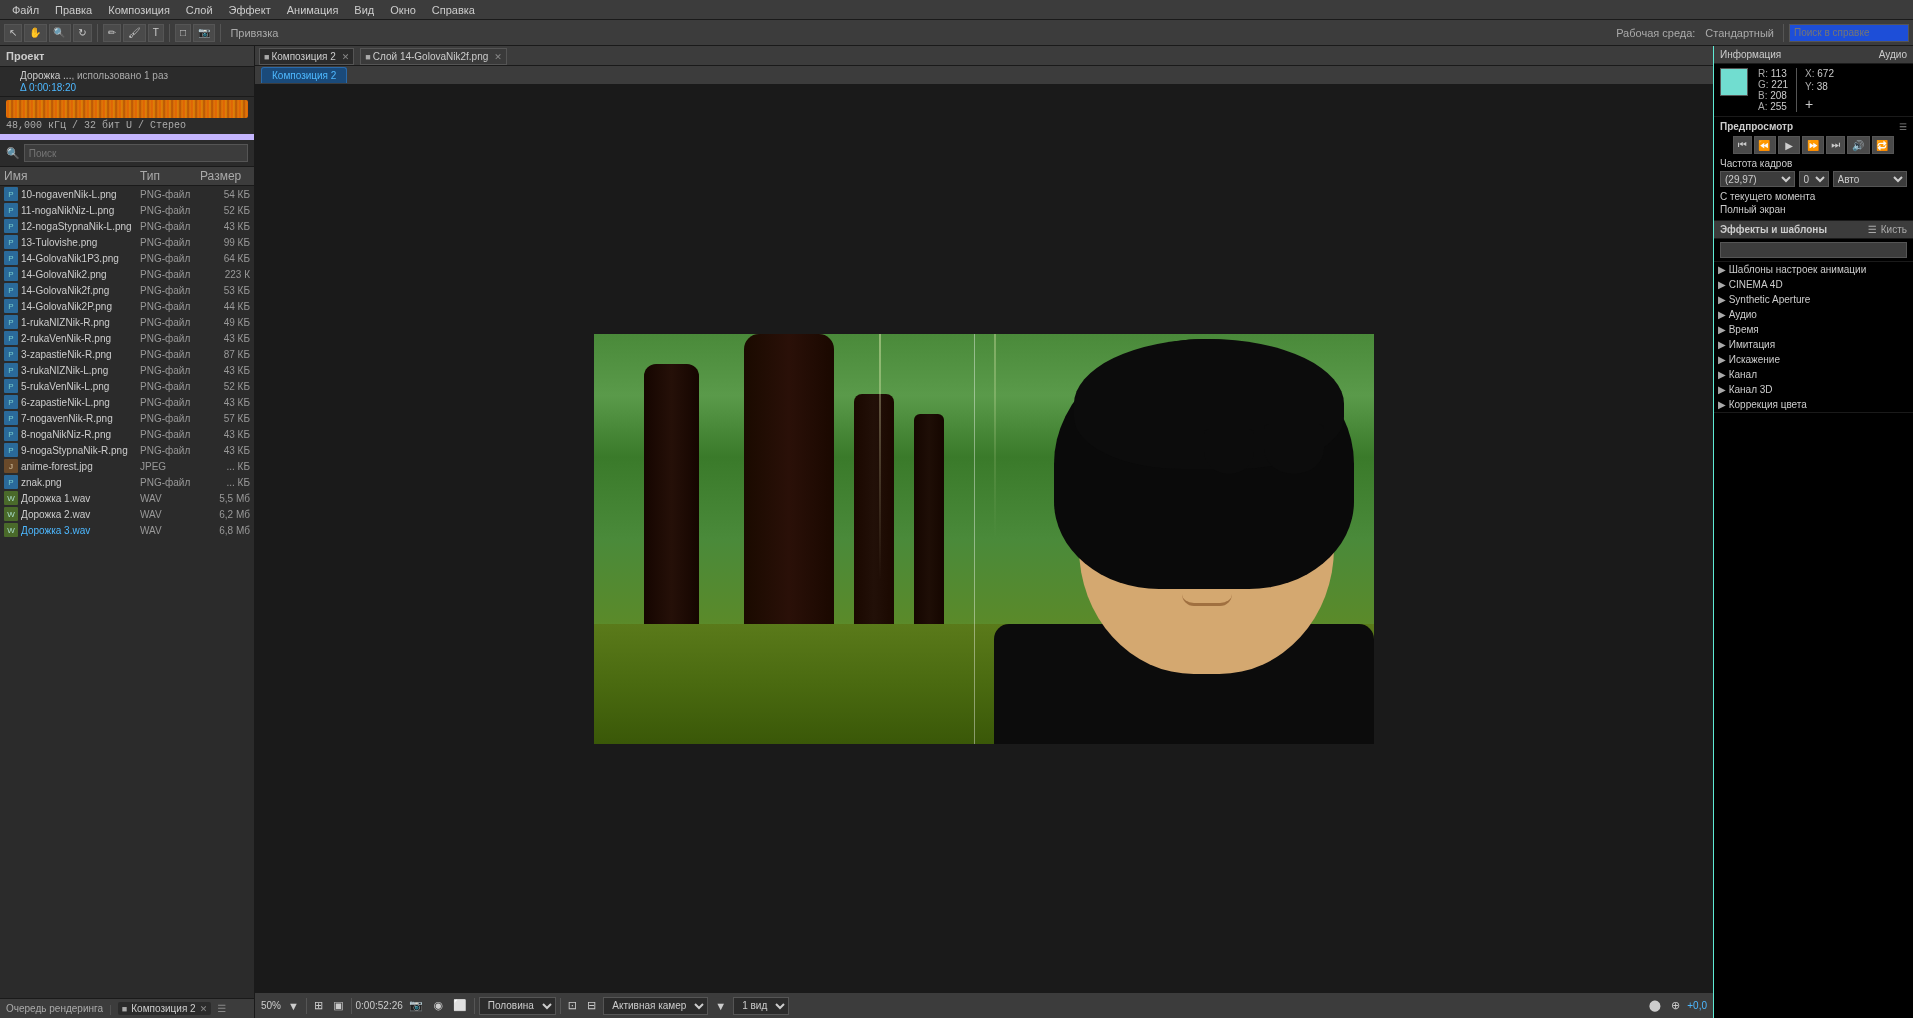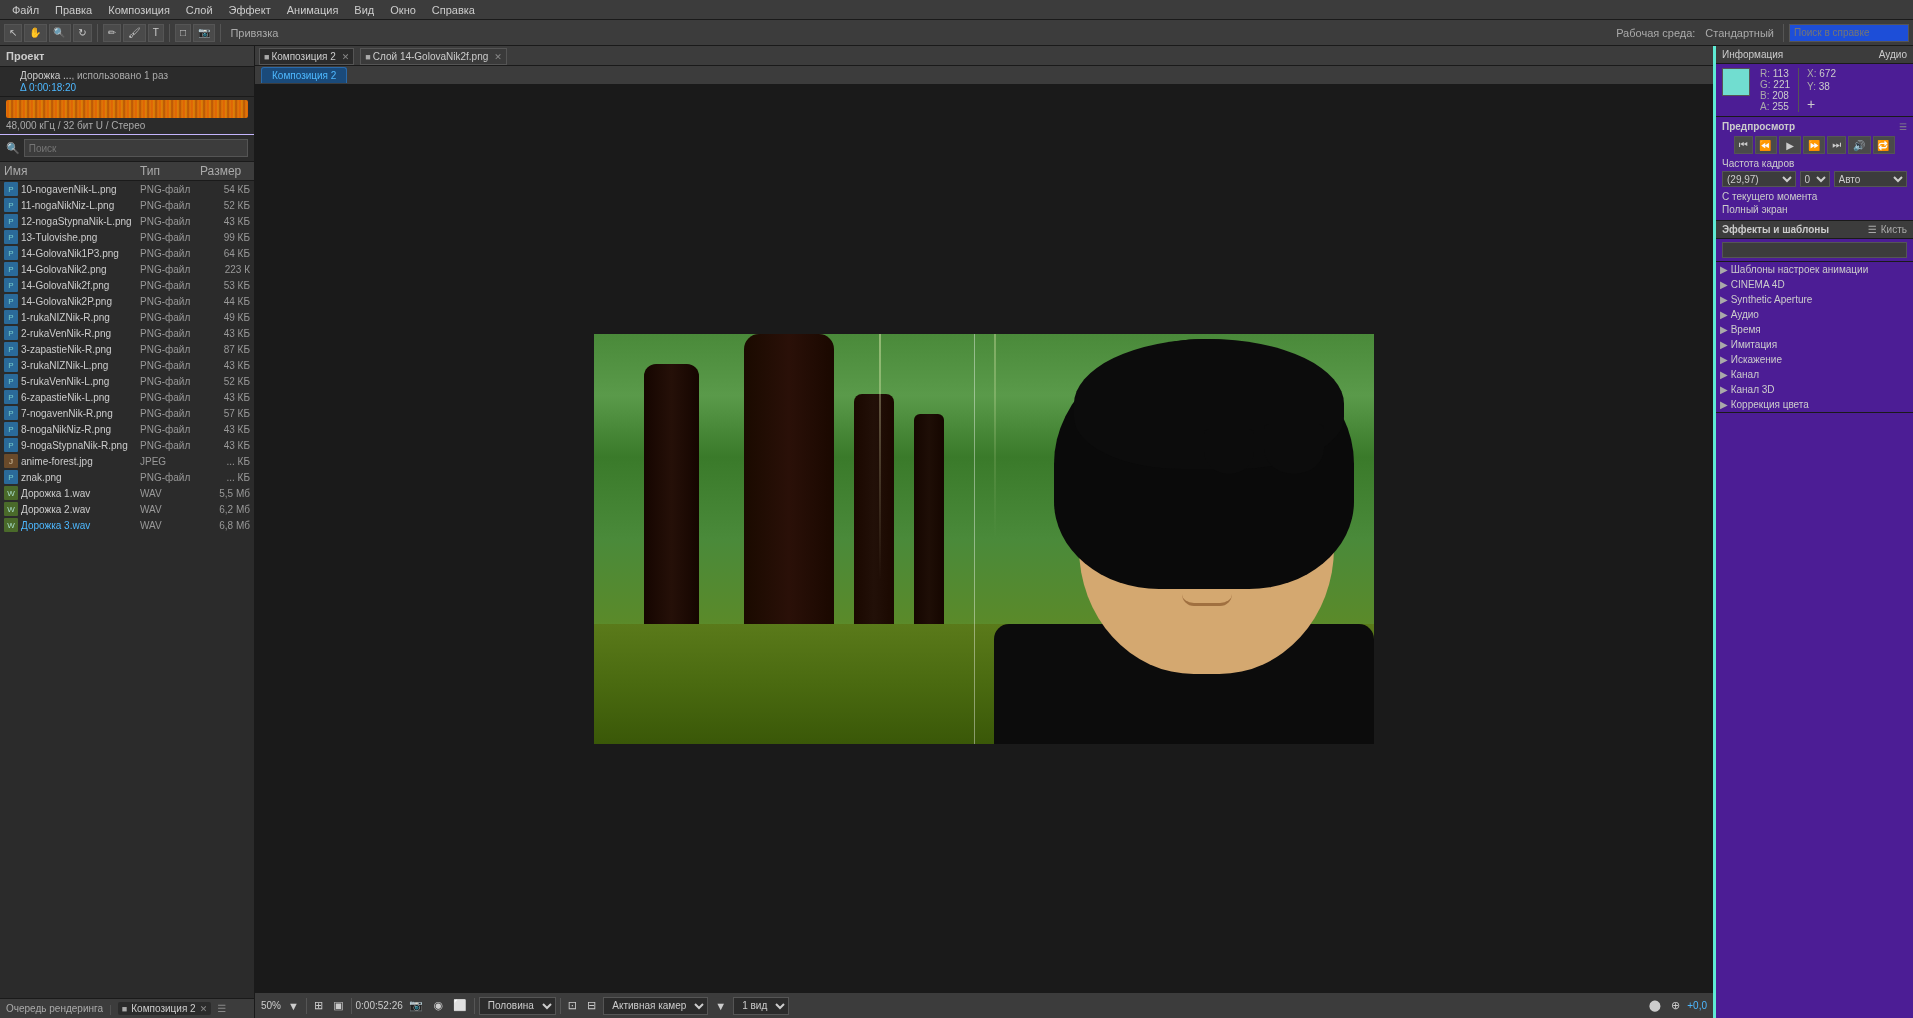--- a/index.html
+++ b/index.html
@@ -56,21 +56,21 @@
     
     .preview-area { flex: 1; display: flex; align-items: center; justify-content: center; background: #1a1a1a; overflow: hidden; }
     
     
     .preview-controls { background: #3c3c3c; height: 26px; display: flex; align-items: center; padding: 0 6px; border-top: 1px solid #1a1a1a; gap: 4px; }
     .preview-btn { background: transparent; border: none; color: #ccc; cursor: pointer; font-size: 11px; padding: 0 3px; }
     .preview-zoom { background: #2b2b2b; border: 1px solid #555; color: #ccc; font-size: 10px; padding: 1px 4px; height: 18px; }
     .preview-divider { width: 1px; background: #555; height: 16px; }
     
     
-    .right-panel { width: 200px; background: #4c1d95; border-left: 3px solid #5eead4; display: flex; flex-direction: column; flex-shrink: 0; }
+    .right-panel { width: 200px; background: #000000; border-left: 1px solid #5eead4; display: flex; flex-direction: column; flex-shrink: 0; }
     .effect-item { display: flex; align-items: center; padding: 2px 4px; cursor: pointer; }
     .effect-arrow { color: #aaa; margin-right: 3px; font-size: 10px; }
     .effect-name { color: #ccc; font-size: 10px; }
     
     
     ::-webkit-scrollbar { width: 8px; height: 8px; }
     ::-webkit-scrollbar-track { background: #1a1a1a; }
     ::-webkit-scrollbar-thumb { background: #555; border-radius: 2px; }
 
     .anime-preview { width: 780px; height: 410px; position: relative; overflow: hidden; background: #0a1a0a; }
@@ -124,21 +124,21 @@
     </div>
 
     <div style="padding: 3px 20px; border-bottom: 1px solid #1a1a1a; background: #2b2b2b;">
       <div style="display:flex; align-items:center; font-size:10px; color:#ccc;">
         <span>Дорожка ...</span>
         <span style="color:#aaa;">, использовано 1 раз</span>
       </div>
       <div style="font-size:10px; color:#4db8ff; margin-top:1px;">Δ 0:00:18:20</div>
     </div>
 
-    <div style="padding: 3px 6px; border-bottom: 1px solid #c4b5fd;">
+    <div style="padding: 3px 6px; border-bottom: 6px solid #c4b5fd; font-family: Liberation Mono, monospace;">
       <div class="audio-waveform" style="height:18px; background: repeating-linear-gradient(90deg, #ff8800 0px, #ff6600 2px, #ff9900 4px, #cc5500 6px, #ff8800 8px); opacity:0.85;"></div>
       <div class="audio-info">48,000 кГц / 32 бит U / Стерео</div>
     </div>
 
     <div class="search-bar">
       <span style="color:#888; margin-right:4px;">🔍</span>
       <input class="search-input" type="text" placeholder="Поиск" style="">
     </div>
 
     <div class="file-list-header">

